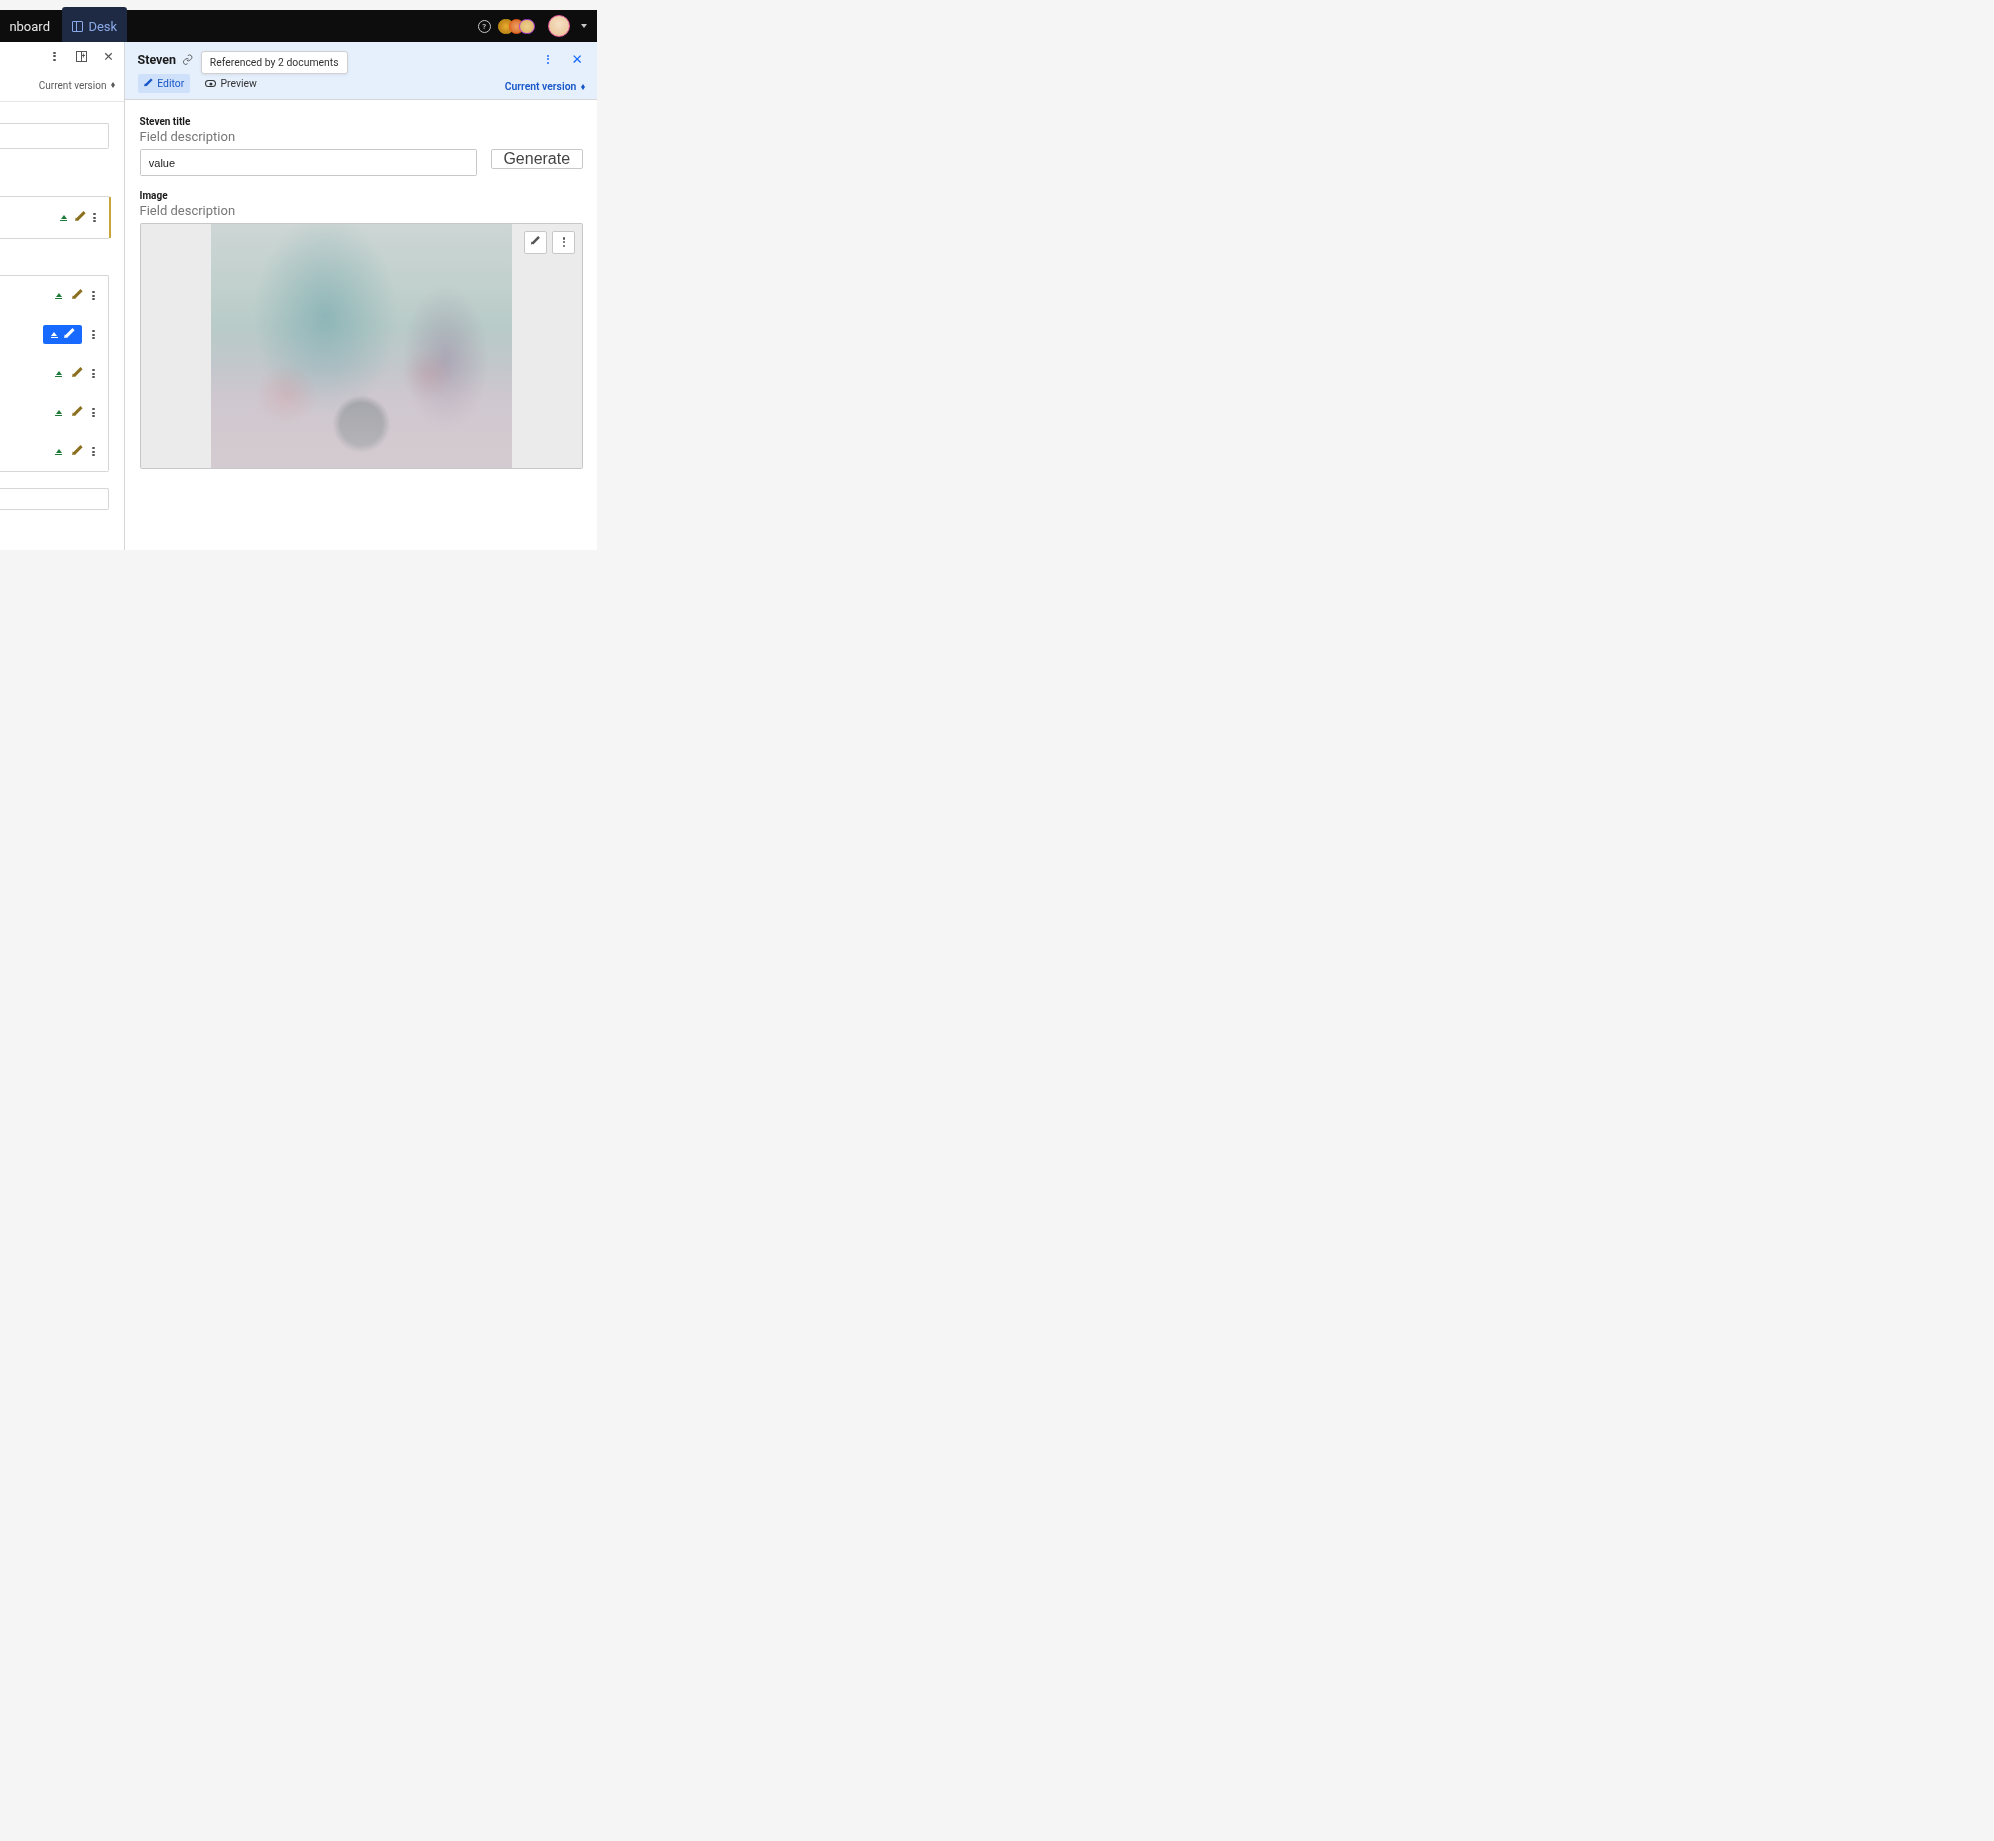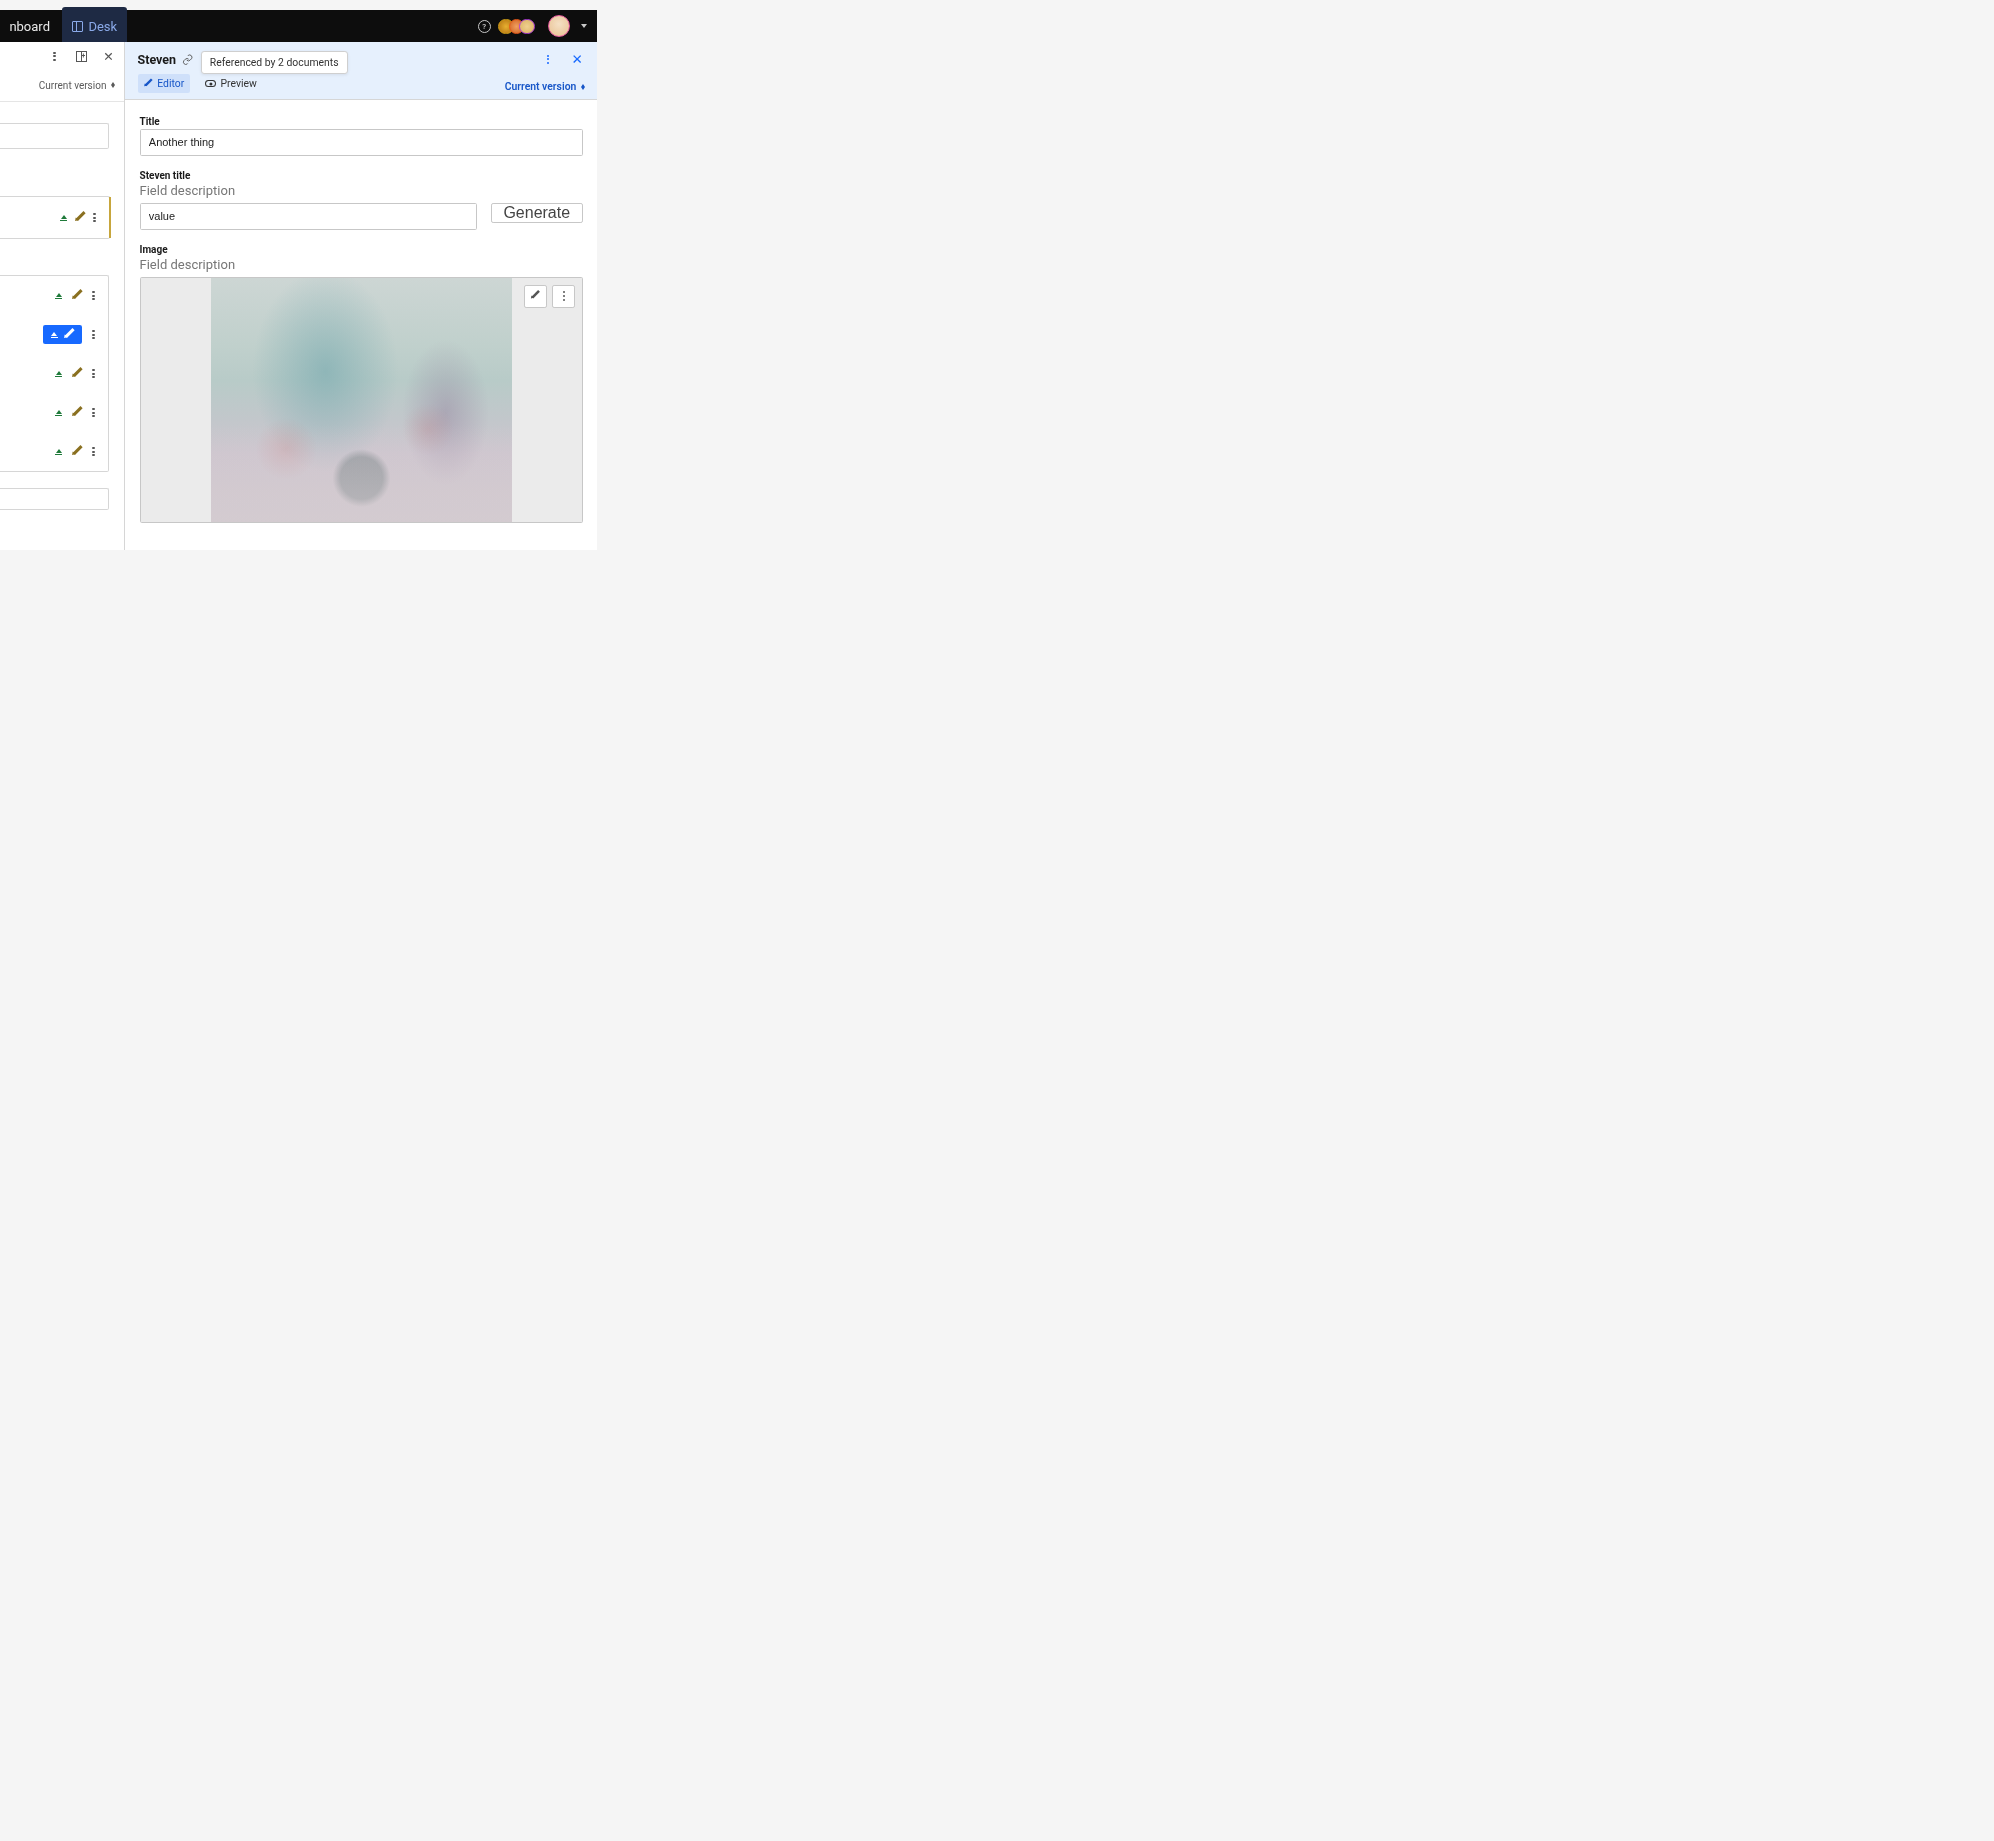--- a/index.html
+++ b/index.html
@@ -555,24 +555,20 @@
         </div>
         <div class="version-blue">
           <span>Current version</span>
           <span class="sort-caret" style="color:#1756c8"></span>
         </div>
       </div>
     </div>
 
     <div class="form-body">
 
-      <div class="field">
-        <div class="field-label">Title</div>
-        <input class="text-input" type="text" value="Another thing" style="">
-      </div>
 
       <div class="field">
         <div class="field-label">Steven title</div>
         <div class="field-desc">Field description</div>
         <div class="input-row">
           <input class="text-input" type="text" value="value" style="">
           <button class="gen-btn">Generate</button>
         </div>
       </div>
 

